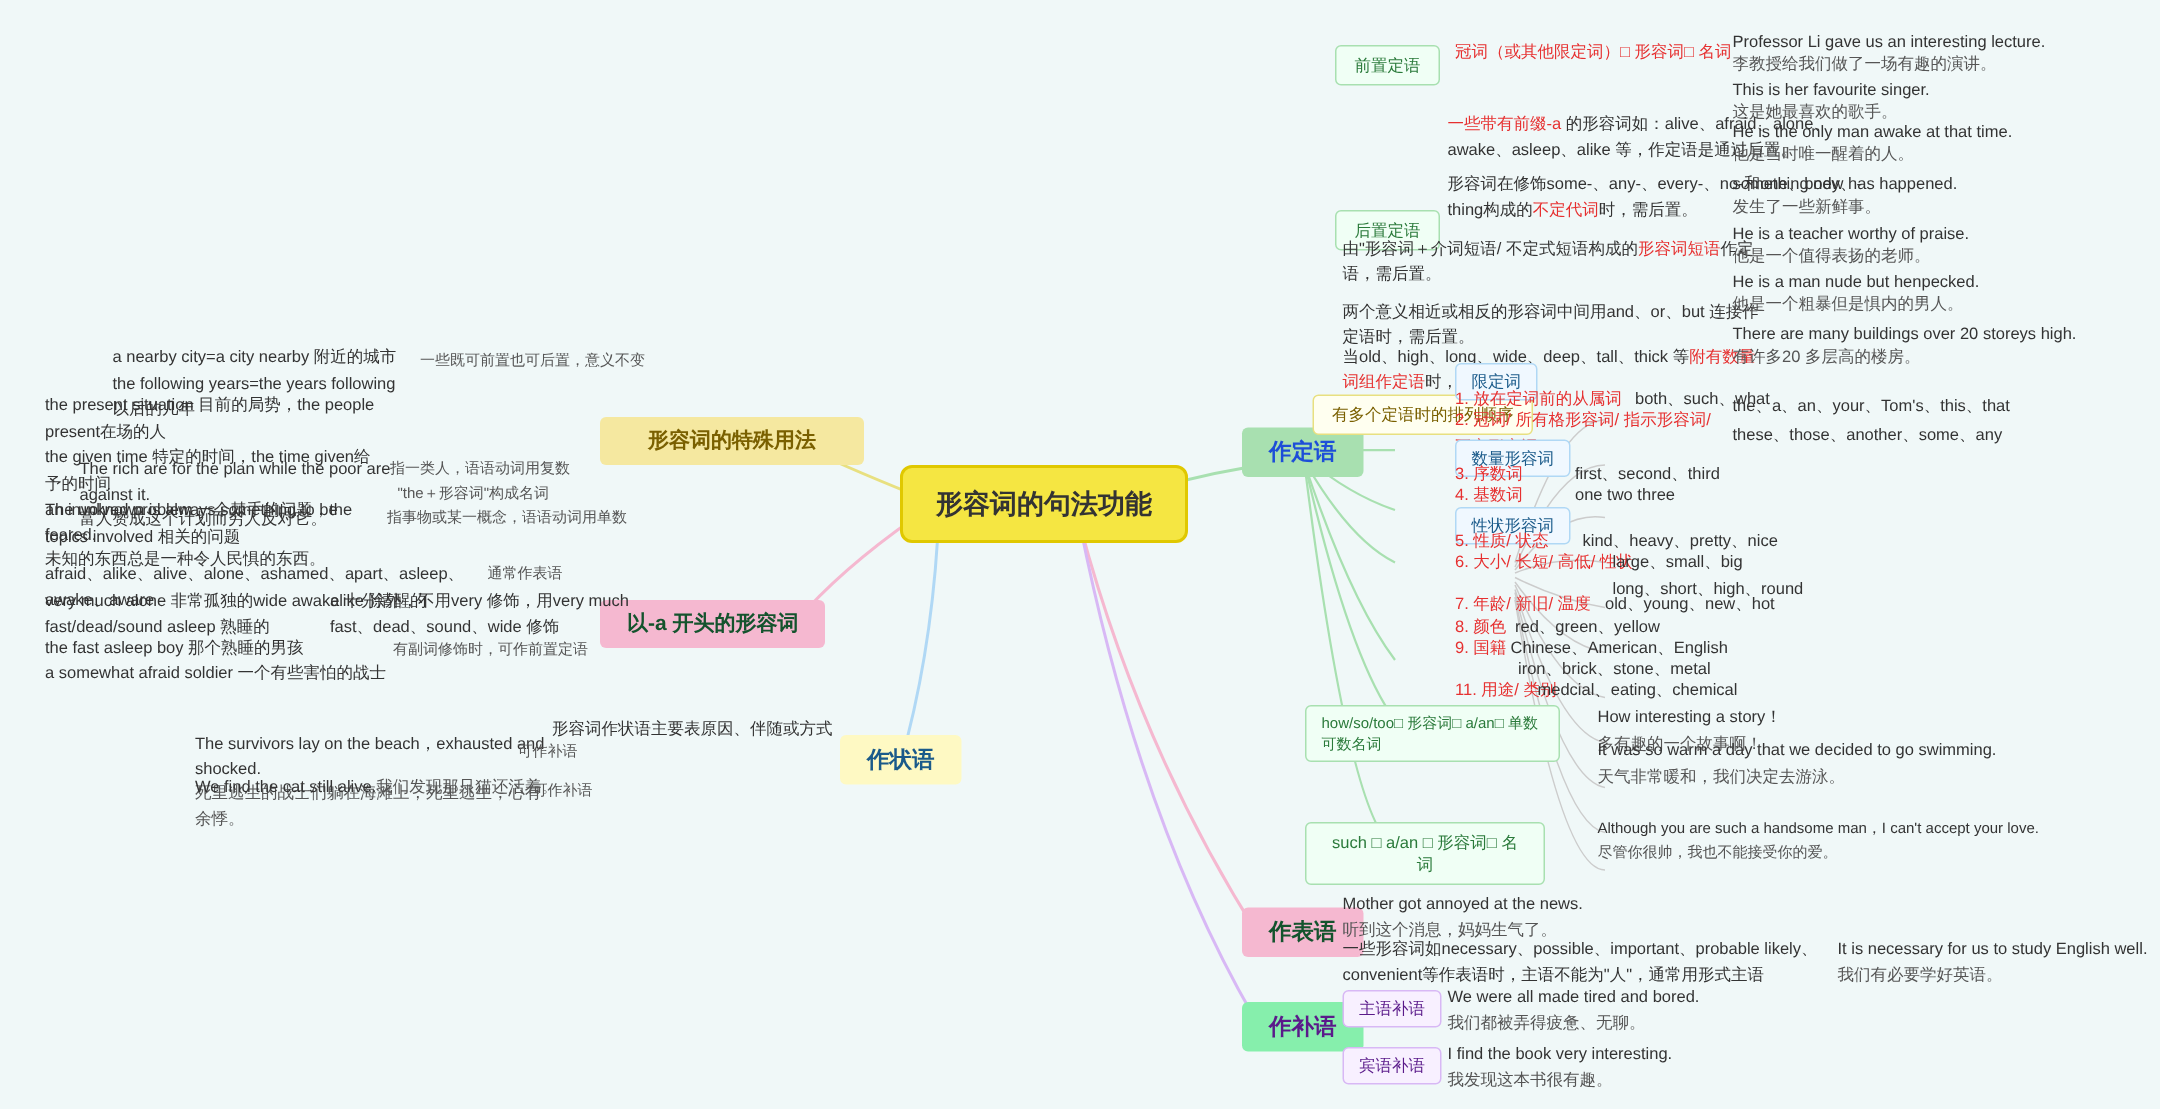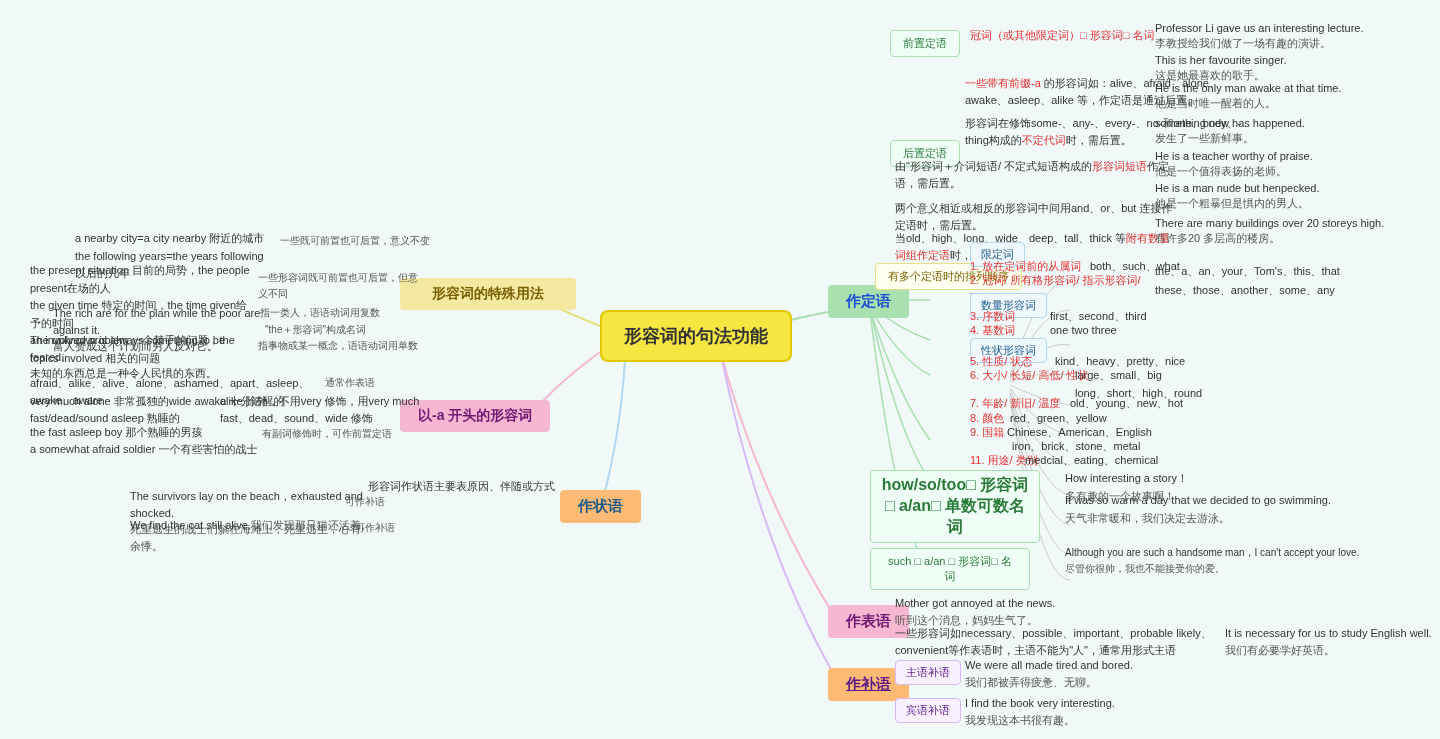--- a/index.html
+++ b/index.html
@@ -41,23 +41,23 @@
     }
     .branch-node {
       background: #fff;
       border-radius: 4px;
       padding: 6px 16px;
       font-size: 14px;
       font-weight: bold;
       text-align: center;
     }
     .branch-green { background: #a8e0b0; color: #1d4ed8; }
-    .branch-pink { background: #f5b8d0; color: #701a75; }
-    .branch-blue { background: #fdba74; color: #1a5a8a; }
-    .branch-purple { background: #fdba74; color: #5a1a8a; text-decoration: underline; }
+    .branch-pink { background: #f5b8d0; color: #14532d; }
+    .branch-blue { background: #fef9c3; color: #1a5a8a; }
+    .branch-purple { background: #86efac; color: #5a1a8a; }
     .branch-yellow { background: #f5e8a0; color: #7a6000; }
 
     .text-node {
       position: absolute;
       color: #333;
       font-size: 11px;
       line-height: 1.6;
     }
     .red-text { color: #e63030; }
 
@@ -263,21 +263,21 @@
   <div class="node text-node" style="left:1012px; top:438px; font-size:11px;">
     iron、brick、stone、metal
   </div>
   <div class="node text-node" style="left:970px; top:452px; color:#e63030; font-size:11px;">
     11. 用途/ 类别
   </div>
   <div class="node text-node" style="left:1025px; top:452px; font-size:11px;">
     medcial、eating、chemical
   </div>
 
-  <div class="node sub-box sub-box-green" style="left:870px; top:470px; font-size:16px; white-space:normal; text-align:center; max-width:170px;font-weight:bold;">
+  <div class="node sub-box sub-box-green" style="left:870px; top:470px; font-size:10px; white-space:normal; text-align:left; max-width:170px;">
     how/so/too□ 形容词□ a/an□ 单数可数名词
   </div>
   <div class="node text-node" style="left:895px; top:470px; left:1065px; top:470px; font-size:11px; max-width:340px; white-space:normal;">
     How interesting a story！<br>
     <span style="color:#555;">多有趣的一个故事啊！</span>
   </div>
   <div class="node text-node" style="left:1065px; top:492px; font-size:11px; max-width:340px; white-space:normal;">
     It was so warm a day that we decided to go swimming.<br>
     <span style="color:#555;">天气非常暖和，我们决定去游泳。</span>
   </div>
@@ -353,23 +353,20 @@
     the following years=the years following 以后的几年
   </div>
   <div class="node text-node" style="left:280px; top:233px; font-size:10px; color:#555; max-width:150px; white-space:normal;">
     一些既可前置也可后置，意义不变
   </div>
   <div class="node text-node" style="left:30px; top:262px; font-size:11px; max-width:220px; white-space:normal; line-height:1.6;">
     the present situation 目前的局势，the people present在场的人<br>
     the given time 特定的时间，the time given给予的时间<br>
     an involved problem 一个棘手的问题，the topics involved 相关的问题
   </div>
-  <div class="node text-node" style="left:258px; top:270px; font-size:10px; color:#555; max-width:160px; white-space:normal;">
-    一些形容词既可前置也可后置，但意义不同
-  </div>
   <div class="node text-node" style="left:12px; top:305px; font-size:11px; max-width:230px; white-space:normal; line-height:1.5;margin-left:41px;">
     The rich are for the plan while the poor are against it.<br>
     富人赞成这个计划而穷人反对它。
   </div>
   <div class="node text-node" style="left:260px; top:305px; font-size:10px; color:#555; max-width:160px; white-space:normal;">
     指一类人，语语动词用复数
   </div>
   <div class="node text-node" style="left:30px; top:332px; font-size:11px; max-width:230px; white-space:normal; line-height:1.5;">
     The unknown is always something to be feared.<br>
     未知的东西总是一种令人民惧的东西。

